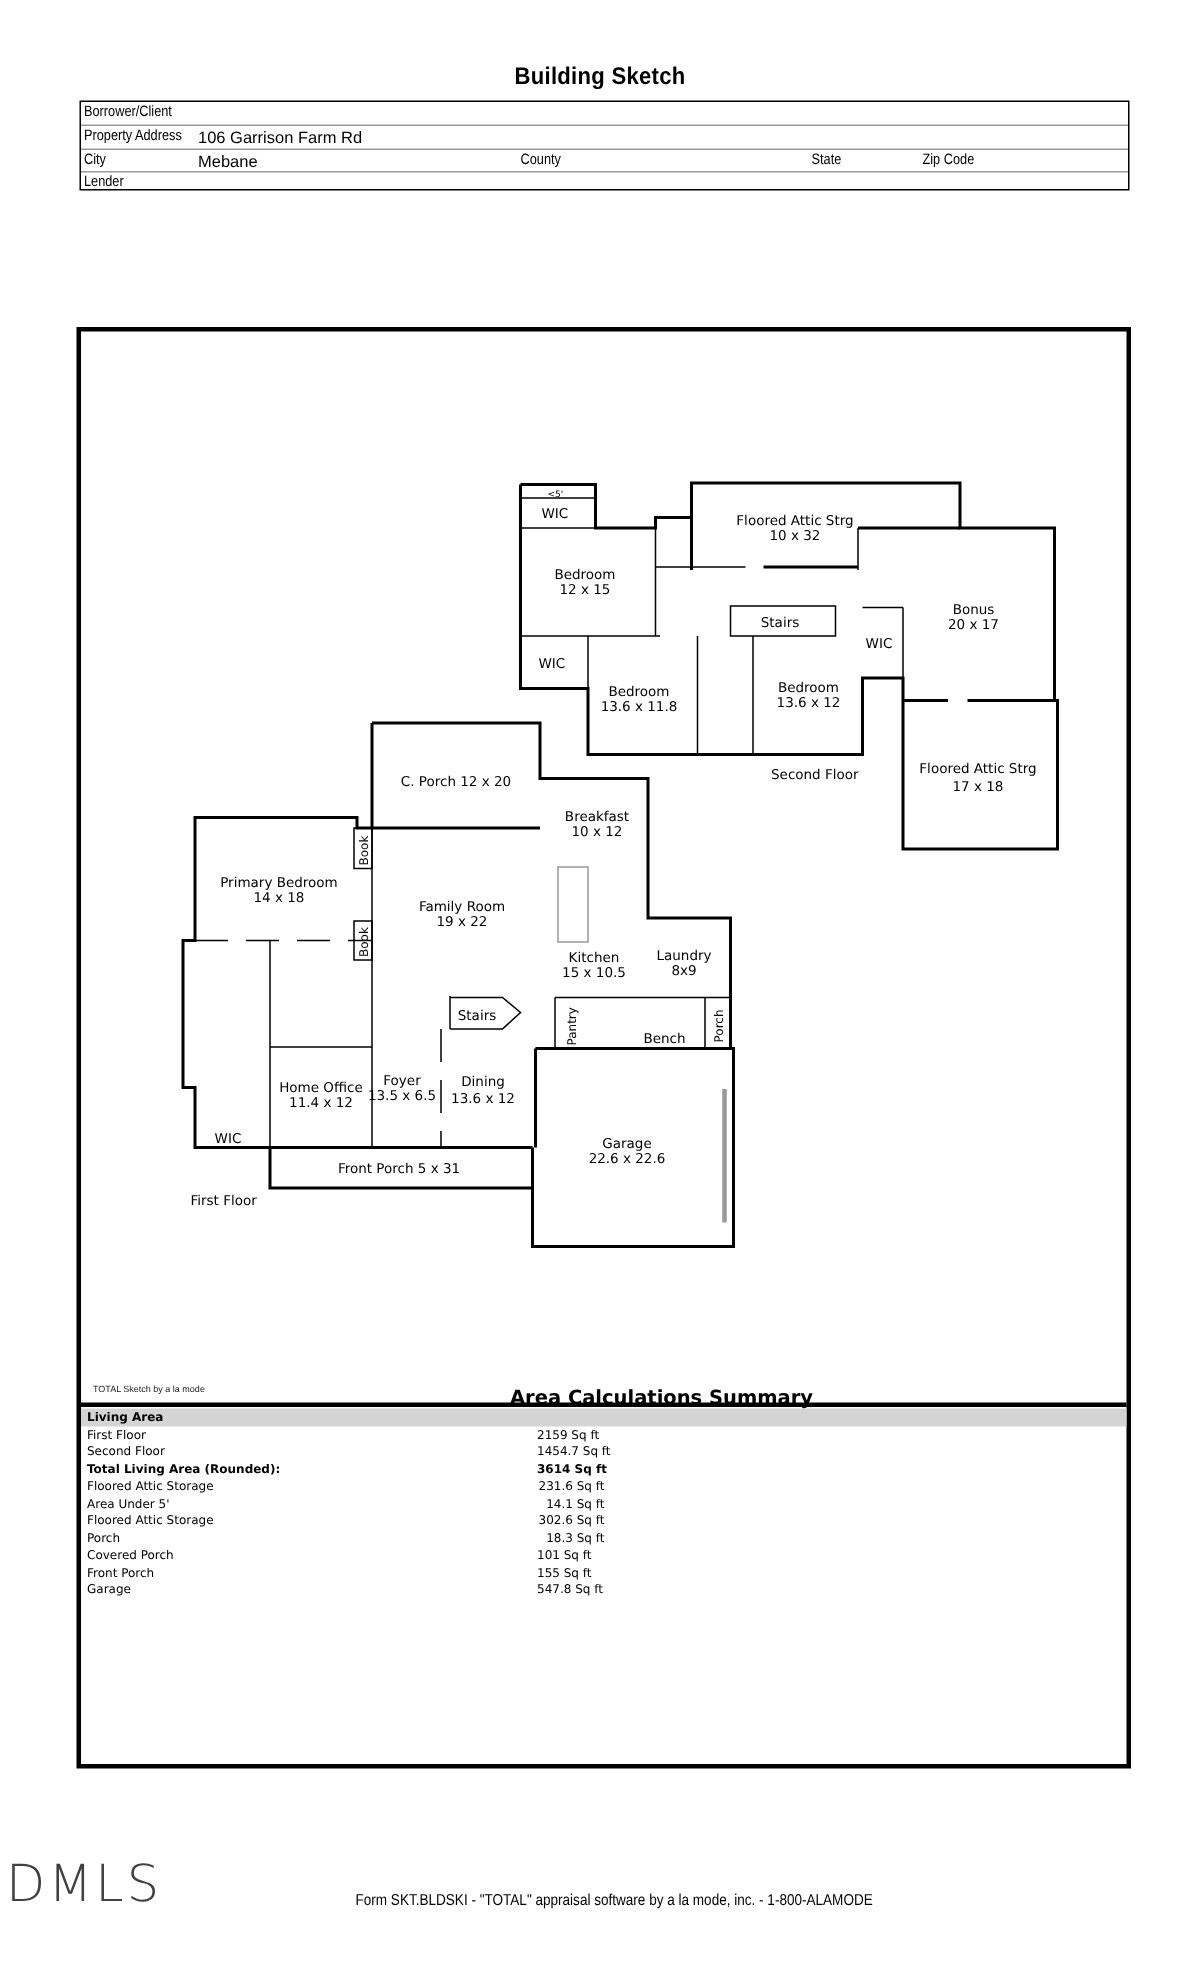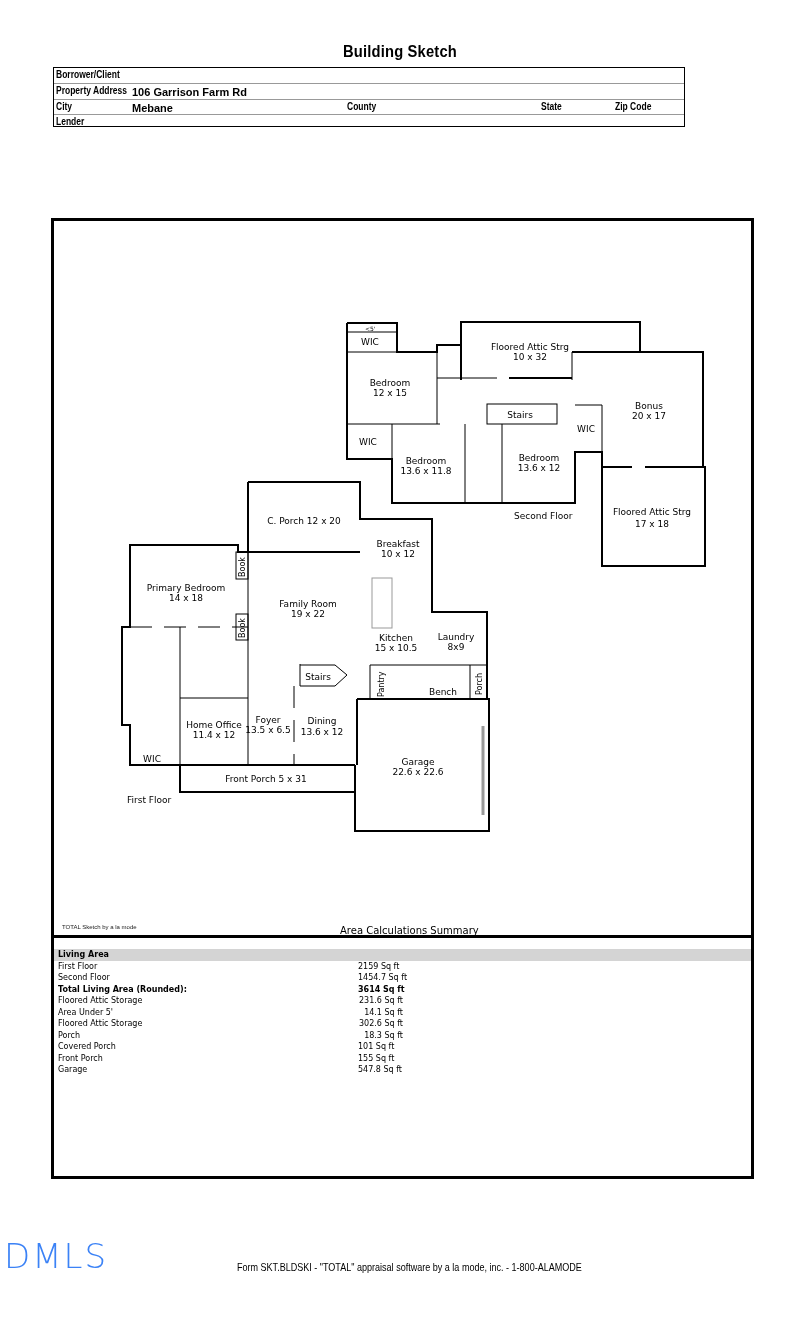--- a/index.html
+++ b/index.html
@@ -1,34 +1,34 @@
 <!DOCTYPE html>
 <html><head>
 <meta charset="utf-8">
 <style>
   html, body { margin:0; padding:0; background:#fff; }
   body { width:800px; height:1317px; position:relative; font-family:"Liberation Sans", sans-serif; color:#000; overflow:hidden; }
   .title { position:absolute; left:0; width:800px; top:43px; text-align:center; font-family:"Liberation Sans", sans-serif; font-weight:bold; font-size:16px; letter-spacing:0.2px; transform:scaleX(0.92); }
-  .hdr { position:absolute; left:53px; top:67px; width:632px; height:60px; border:1px solid #000; box-sizing:border-box;font-weight:bold; }
+  .hdr { position:absolute; left:53px; top:67px; width:700px; height:60px; border:1px solid #000; box-sizing:border-box; }
   .hdr-row { position:relative; height:14.75px; border-bottom:1px solid #999; font-size:10px; line-height:14px; }
   .hdr-row:last-child { border-bottom:none;text-align:center; }
   .hdr-row span { position:absolute; top:0; white-space:nowrap; }
   .lbl { transform:scaleX(0.85); transform-origin:left; font-size:10px; }
   .val { font-size:11px; top:1px !important; }
   .frame { position:absolute; left:51px; top:218px; width:703px; height:961px; border:3px solid #000; box-sizing:border-box; }
   .plan { position:absolute; left:0; top:0; }
   .sketch-credit { position:absolute; left:62px; top:924px; font-size:6px; color:#222; }
-  .summary-title { position:absolute; left:340px; top:925px; font-size:10px; font-weight:normal; font-family:"DejaVu Sans", sans-serif; }
+  .summary-title { position:absolute; left:340px; top:925px; font-size:13px; font-weight:bold; font-family:"DejaVu Sans", sans-serif; }
   .summary { position:absolute; left:54px; top:935px; width:697px; border-top:3px solid #000; font-family:"DejaVu Sans", sans-serif; font-size:8px; }
   .srow { position:relative; height:11.5px; line-height:11.5px; padding-left:4px; }
-  .srow.section { background:#d4d4d4; font-weight:bold; margin-top:11px; }
+  .srow.section { background:#d4d4d4; font-weight:bold; margin-top:1px; }
   .srow.bold { font-weight:bold; }
   .srow .v { position:absolute; left:304px;text-align:center; }
   .srow .v.r { left:auto; right:348px; text-align:left; }
-  .dmls { position:absolute; left:4px; top:1236px; font-family:"DejaVu Sans", sans-serif; font-weight:100; font-size:34px; letter-spacing:2px; color:#3b82f6; -webkit-text-stroke:0; font-weight:200; }
+  .dmls { position:absolute; left:4px; top:1236px; font-family:"DejaVu Sans", sans-serif; font-weight:100; font-size:34px; letter-spacing:2px; color:#404040; -webkit-text-stroke:0; font-weight:200; }
   .footer { position:absolute; left:237px; top:1261px; font-size:10.5px; transform:scaleX(0.86); transform-origin:left; white-space:nowrap; }
   svg text { font-family:"DejaVu Sans", sans-serif; font-size:9px; fill:#000; }
 </style>
 </head>
 <body>
 
 <div class="title">Building Sketch</div>
 
 <div class="hdr">
   <div class="hdr-row">

